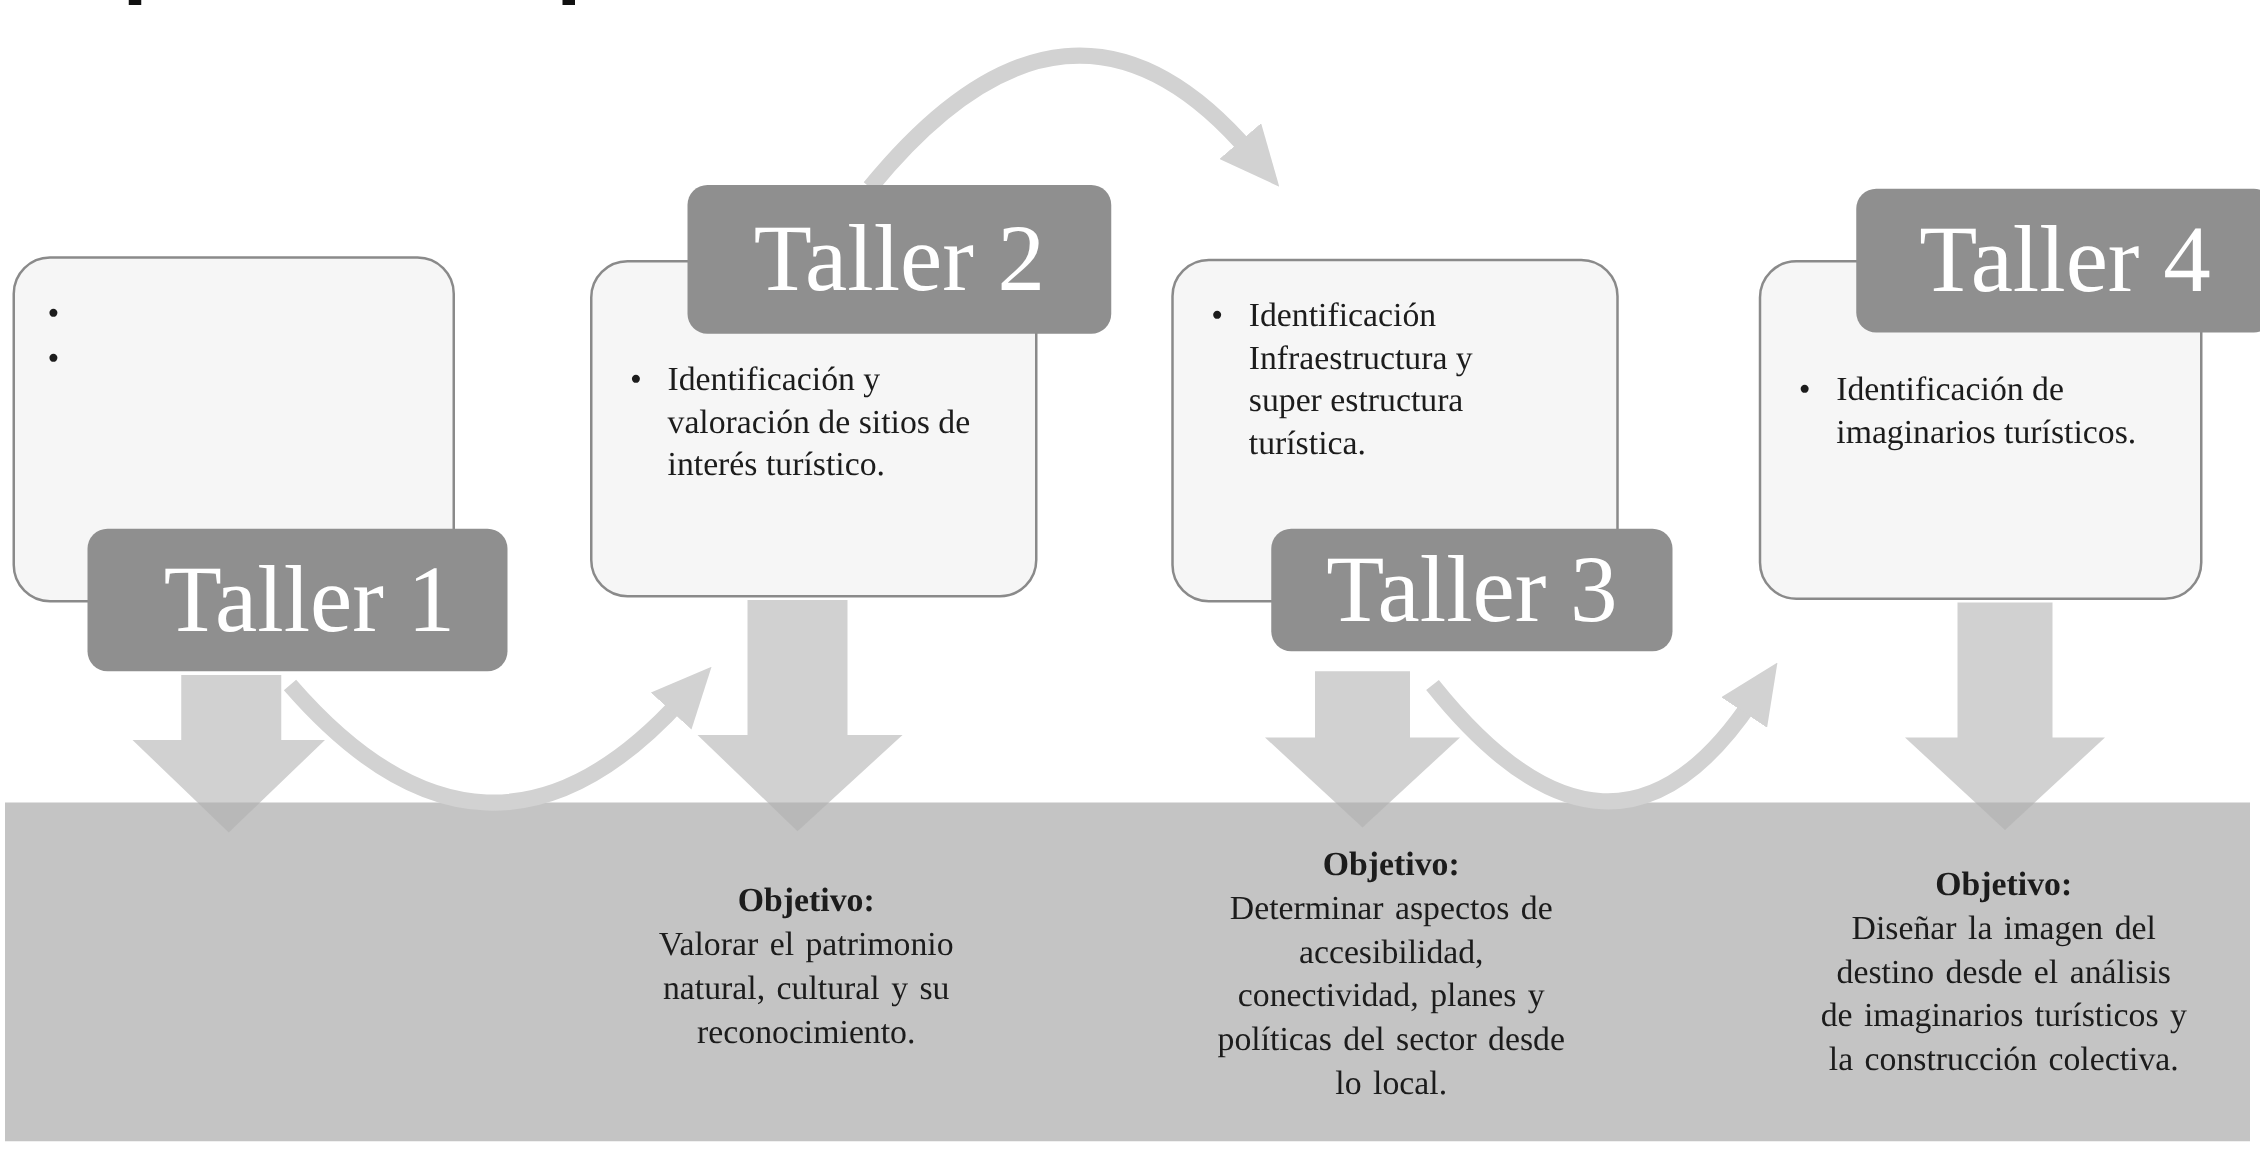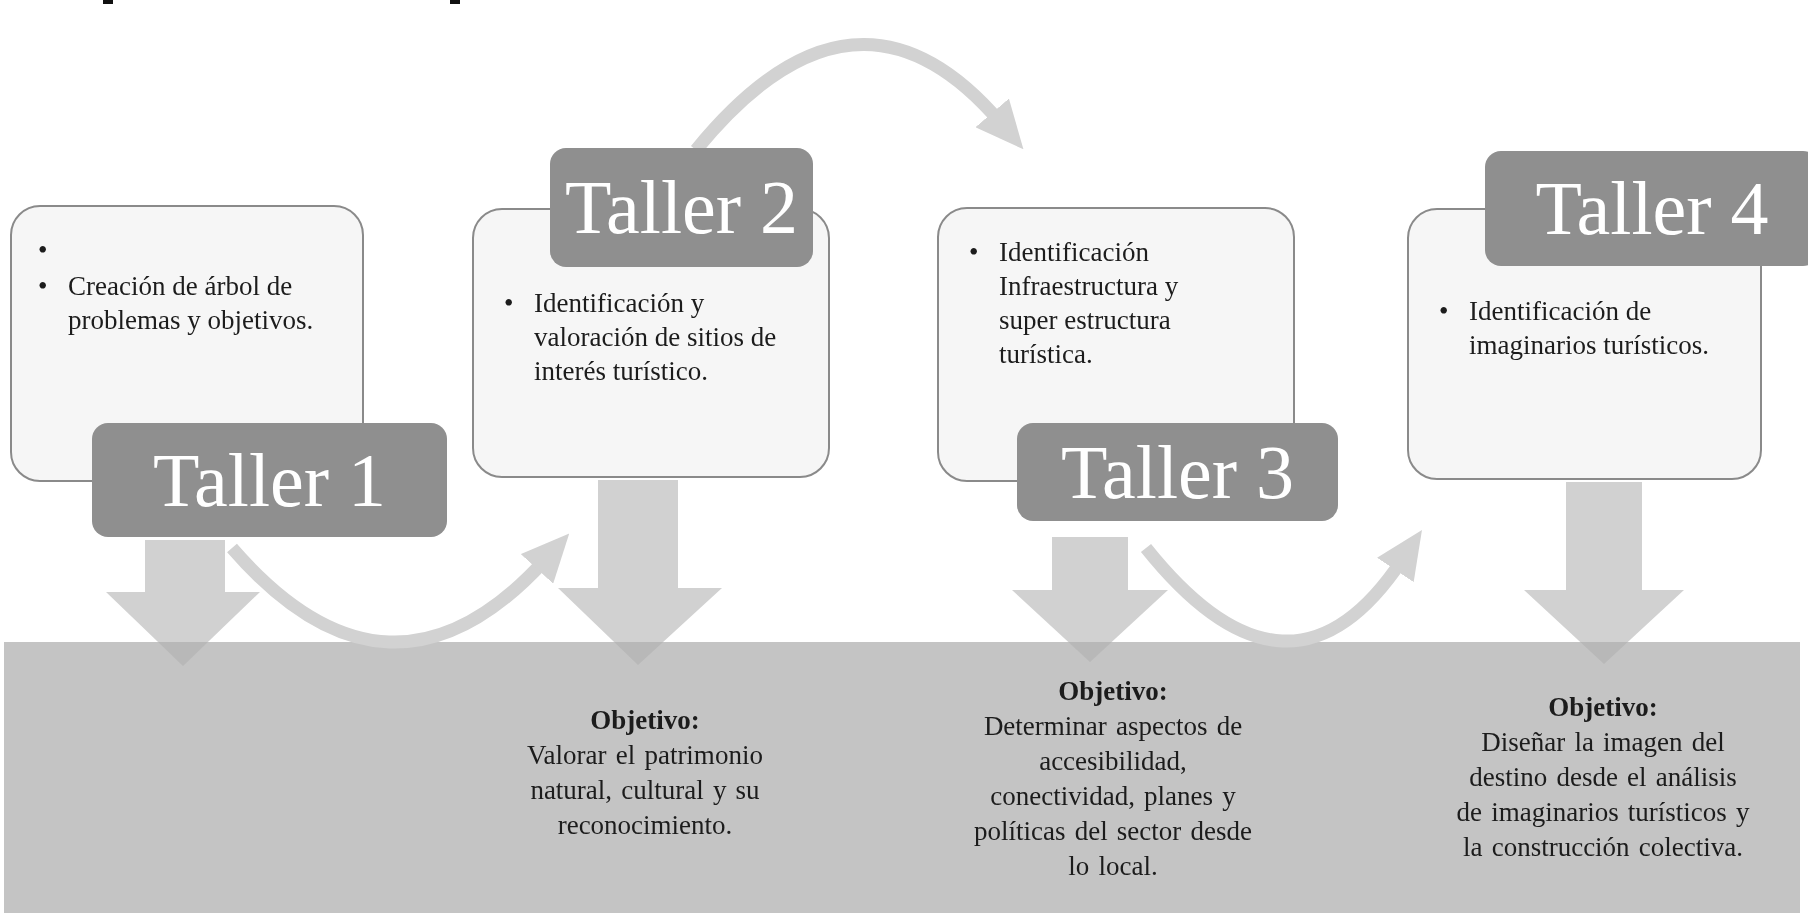--- a/index.html
+++ b/index.html
@@ -34,22 +34,22 @@
   .box1 .btxt{width:258px;}
   .box2 .btxt{width:262px;}
   .box3 .btxt{width:240px;}
   .box4 .btxt{width:240px;}
 
   .badge{
     position:absolute;background:#8f8f8f;color:#ffffff;border-radius:16px;
     display:flex;align-items:center;justify-content:center;
     font-size:76px;white-space:nowrap;
   }
-  .badge1{left:92px;top:423px;width:355px;height:114px;}
-  .badge2{left:550px;top:148px;width:263px;height:119px;}
+  .badge1{left:70px;top:423px;width:317px;height:114px;padding-left:19px;}
+  .badge2{left:550px;top:148px;width:339px;height:119px;}
   .badge3{left:1017px;top:423px;width:321px;height:98px;}
   .badge4{left:1485px;top:151px;width:334px;height:115px;}
 
   .obj{position:absolute;text-align:center;font-size:27px;line-height:35px;word-spacing:0.09em;}
   .obj-h{font-weight:bold;}
   .obj1{left:20px;top:678px;width:330px;}
   .obj2{left:520px;top:703px;width:250px;}
   .obj3{left:963px;top:674px;width:300px;}
   .obj4{left:1453px;top:690px;width:300px;}
 </style>
@@ -80,21 +80,20 @@
     <polygon fill="rgba(175,175,175,0.58)" points="1566,482 1642,482 1642,590 1684,590 1604,664 1524,590 1566,590"></polygon>
   </svg>
 
   <div class="box box1">
     <ul class="bullets">
       <li>
         <span class="dot">•</span>
       </li>
       <li>
         <span class="dot">•</span>
-        <span class="btxt">Creación de árbol de problemas y objetivos.</span>
       </li>
     </ul>
   </div>
 
   <div class="box box2">
     <ul class="bullets">
       <li>
         <span class="dot">•</span>
         <span class="btxt">Identificación y valoración de sitios de interés turístico.</span>
       </li>

